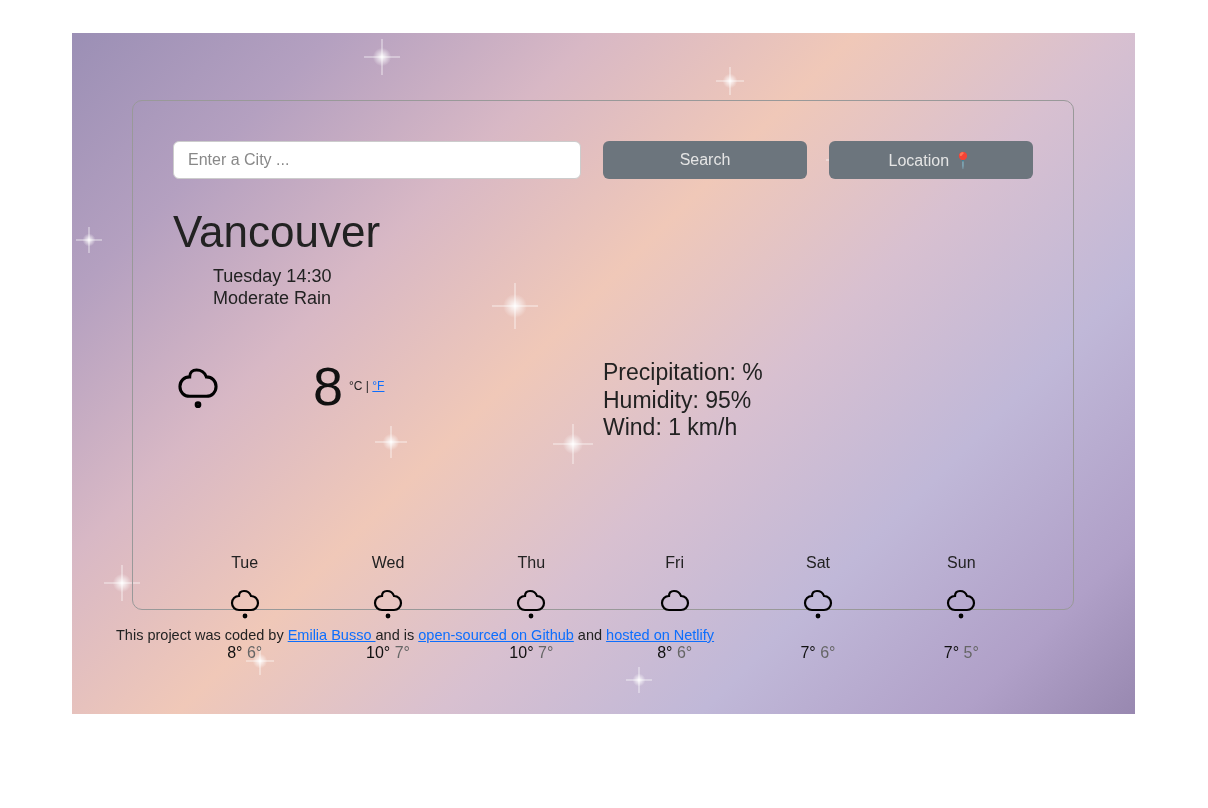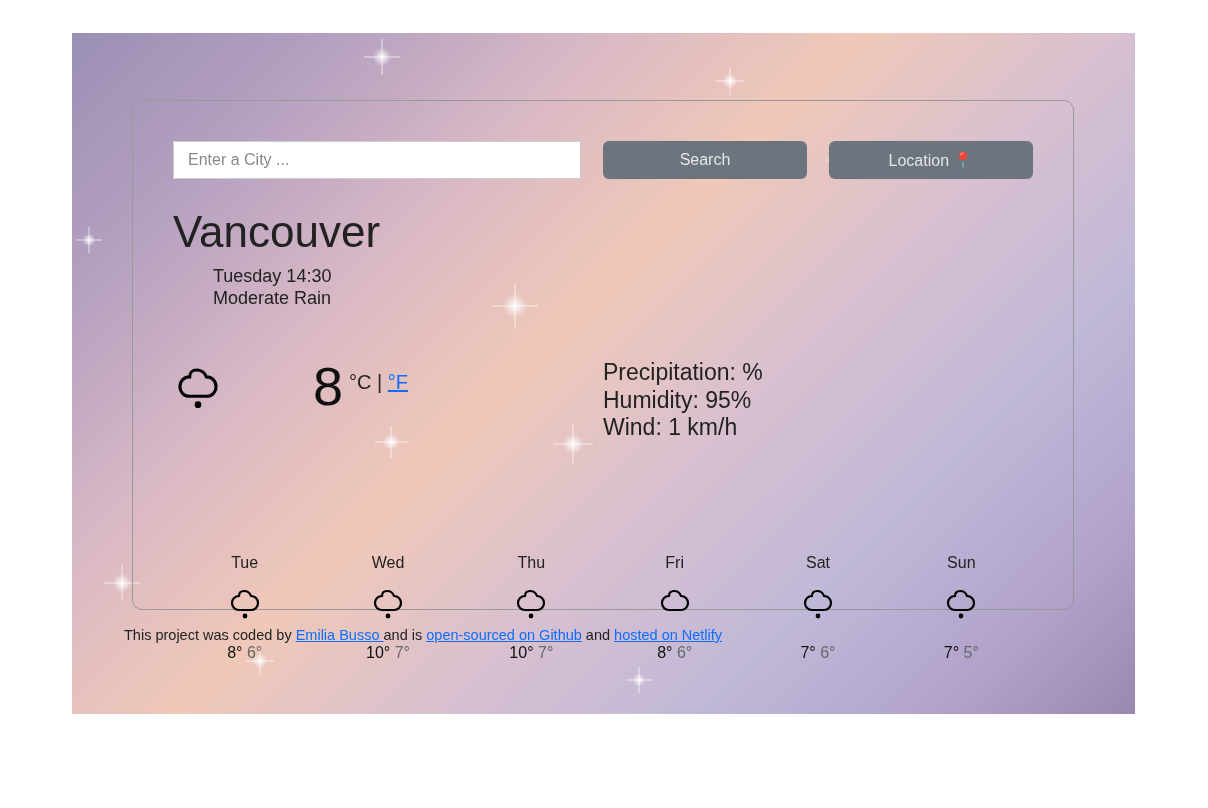--- a/index.html
+++ b/index.html
@@ -69,21 +69,21 @@
     .search-row {
       display: grid;
       grid-template-columns: 6fr 3fr 3fr;
       gap: 22px;
       margin-bottom: 28px;
     }
     
     .search-input {
       height: 38px;
       border: 1px solid #ccc;
-      border-radius: 0;
+      border-radius: 6px;
       padding: 0 14px;
       font-size: 16px;
       background: #fff;
       color: #333;
     }
     .search-input::placeholder {
       color: #888;
     }
     
     .btn {
@@ -132,23 +132,23 @@
       display: flex;
       align-items: flex-start;
     }
     .temp-value {
       font-size: 54px;
       font-weight: 400;
       color: #111;
       line-height: 1;
     }
     .units {
-      font-size: 20px;
-      color: #222;
-      margin-top: 12px;
+      font-size: 12px;
+      color: #222;
+      margin-top: 20px;
       margin-left: 6px;
     }
     .units a {
       color: #0d6efd;
     }
     
     .details {
       font-size: 23px;
       color: #222;
       line-height: 1.2;
@@ -178,21 +178,21 @@
     }
     .temp-max {
       color: #111;
     }
     .temp-min {
       color: #666;
     }
     
     .footer {
       position: absolute;
-      left: 52px;
+      left: 44px;
       top: 594px;
       font-size: 14.5px;
       color: #222;
     }
     .footer a {
       color: #0d6efd;
     }
     
     svg.weather-icon path, svg.weather-icon circle {
       fill: none;

